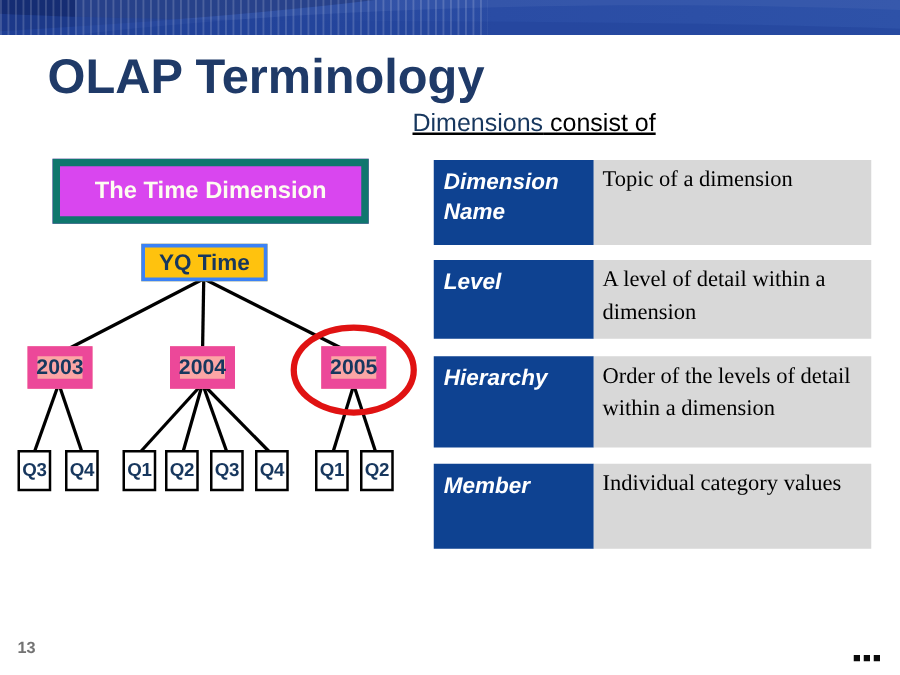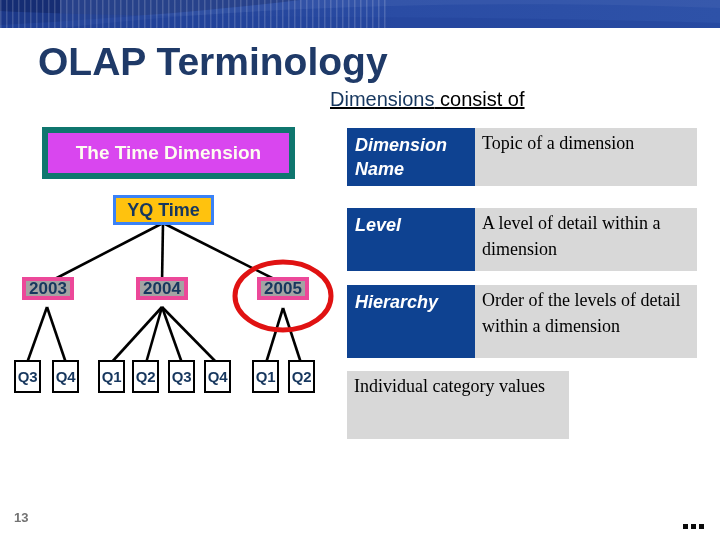--- a/index.html
+++ b/index.html
@@ -13,32 +13,32 @@
   .title{position:absolute;left:38px;top:40px;margin:0;font-size:39px;font-weight:bold;color:#1F3A68;}
   .subtitle{position:absolute;left:330px;top:88px;font-size:20px;color:#000;white-space:pre;text-decoration:underline;}
   .subtitle .hl{color:#17375E;}
   
   .box{position:absolute;display:flex;align-items:center;justify-content:center;
        box-sizing:border-box;font-weight:bold;text-align:center;}
   .root{left:42px;top:127px;width:253px;height:52px;background:#d946ef;border:6px solid #0f766e;
         color:#FDFDF0;font-size:19px;}
   .yq{left:113px;top:195px;width:101px;height:30px;background:#FFC20E;border:3px solid #3b82f6;
       color:#17375E;font-size:18px;}
-  .year{top:277px;width:52px;height:23px;background:#a3a3a3;border:4px solid #ec4899;
+  .year{top:277px;width:52px;height:34px;background:#fca5a5;border:8px solid #ec4899;
         color:#17375E;font-size:17px;}
   .y2003{left:22px;} .y2004{left:136px;} .y2005{left:257px;}
   .quarter{top:360px;width:27px;height:33px;background:#fff;border:2px solid #000;
            color:#17375E;font-size:15px;letter-spacing:-0.3px;}
   .q1{left:14px;} .q2{left:52px;} .q3{left:98px;} .q4{left:132px;}
   .q5{left:168px;} .q6{left:204px;} .q7{left:252px;} .q8{left:288px;}
   .lines,.overlay{position:absolute;left:0;top:0;pointer-events:none;}
   .lines{z-index:1;} .box{z-index:2;} .overlay{z-index:3;}
   
   .trow{position:absolute;left:347px;display:flex;z-index:2;}
-  .r1{top:128px;height:58px;} .r2{top:208px;height:63px;}
+  .r1{top:128px;height:68px;} .r2{top:208px;height:63px;}
   .r3{top:285px;height:73px;} .r4{top:371px;height:68px;}
   .tterm{width:128px;box-sizing:border-box;background:#0E4291;color:#fff;font-weight:bold;
          font-style:italic;font-size:18px;line-height:1.35;padding:5px 4px 0 8px;}
   .tdef{width:222px;box-sizing:border-box;background:#D8D8D8;color:#000;font-size:18px;
         line-height:1.42;padding:3px 14px 0 7px;font-family:Liberation Serif, serif;}
   
   .page-number{position:absolute;left:14px;top:510px;font-size:13px;font-weight:bold;color:#737373;}
   .footer-dots{position:absolute;right:16px;top:524px;display:flex;gap:3px;}
   .footer-dots span{width:5px;height:5px;background:#0a0a0a;display:block;}
 </style>
@@ -116,20 +116,21 @@
   </div>
   <div class="trow r2">
     <div class="tterm">Level</div>
     <div class="tdef">A level of detail within a dimension</div>
   </div>
   <div class="trow r3">
     <div class="tterm">Hierarchy</div>
     <div class="tdef">Order of the levels of detail within a dimension</div>
   </div>
   <div class="trow r4">
+    <div class="tterm">Member</div>
     <div class="tdef">Individual category values</div>
   </div>
 
   <div class="page-number">13</div>
   <div class="footer-dots">
     <span></span>
     <span></span>
     <span></span>
   </div>
 

